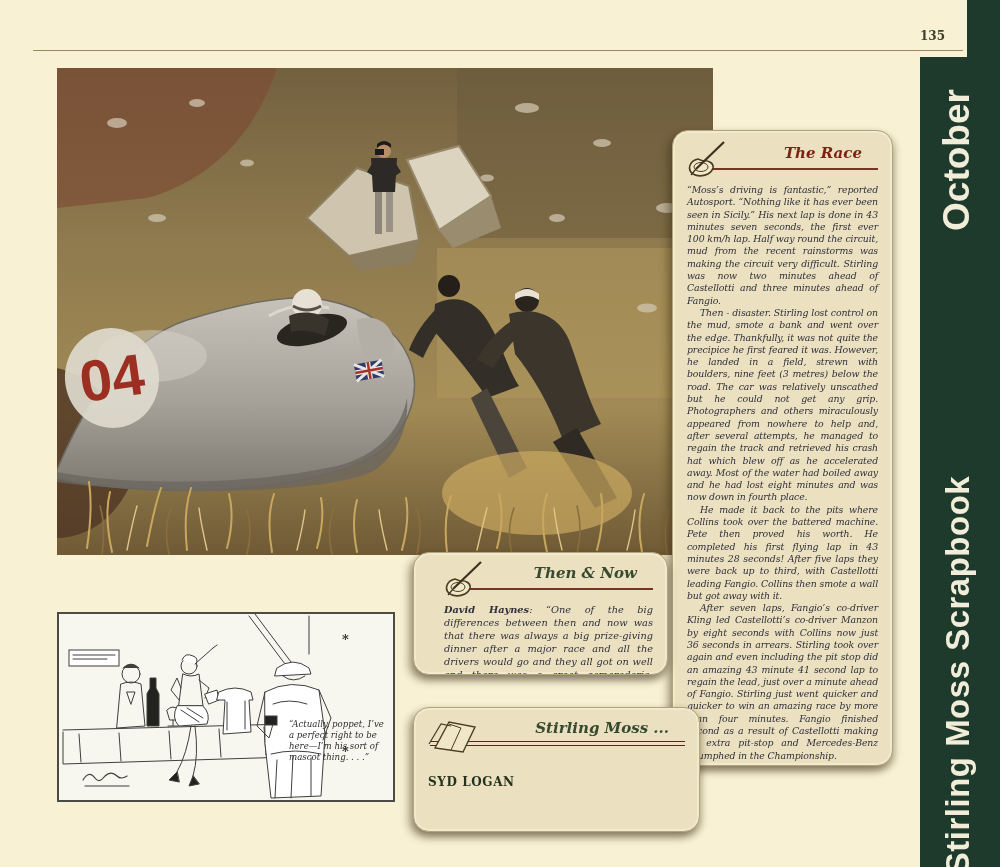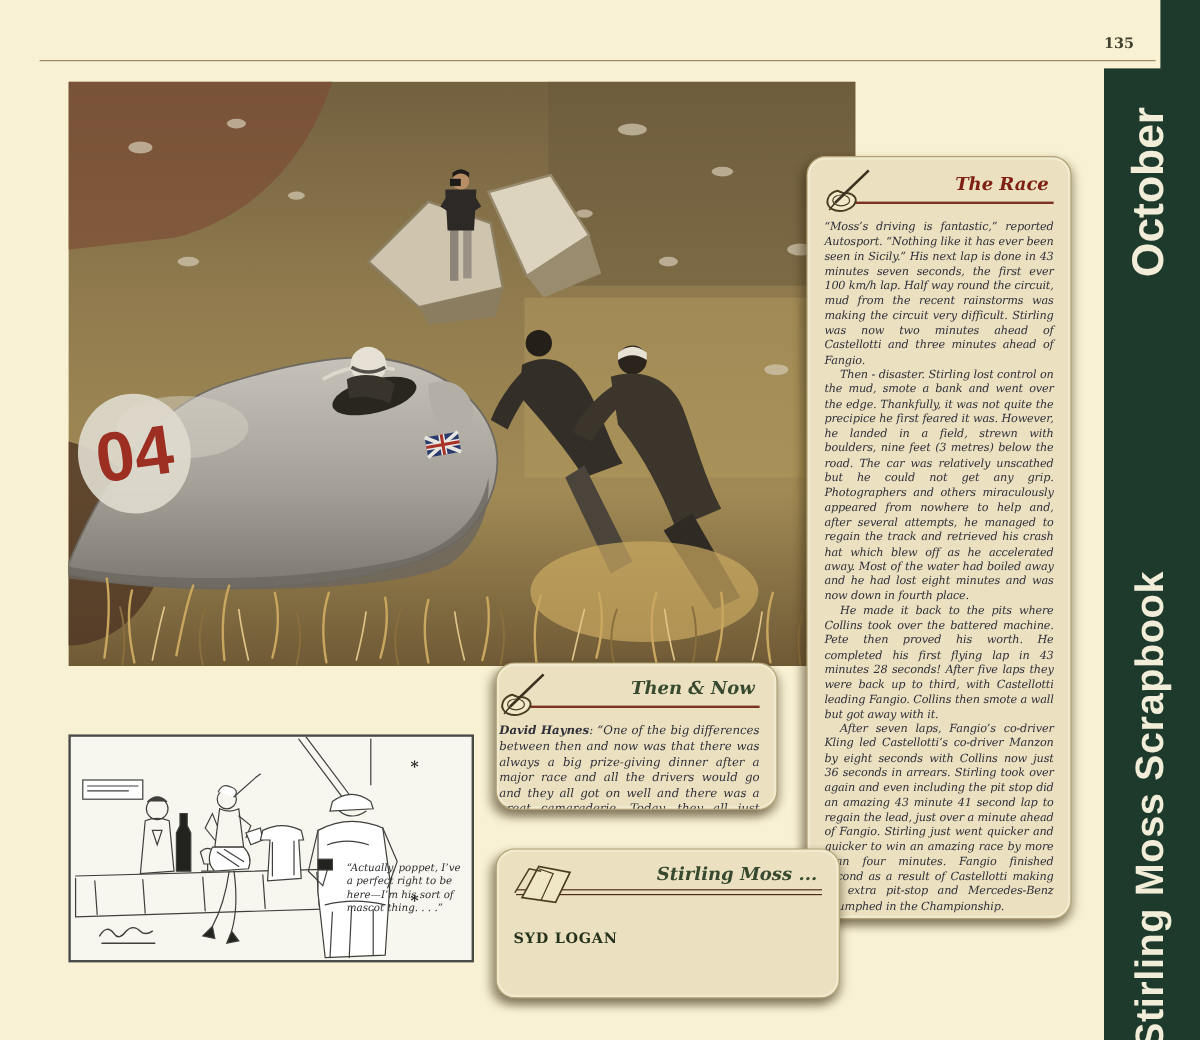--- a/index.html
+++ b/index.html
@@ -16,24 +16,24 @@
          font-family:"Liberation Sans", sans-serif;font-weight:bold;color:#f2edd8;}
   .v-month{left:857px;top:138px;width:200px;height:44px;line-height:44px;font-size:37px;}
   .v-book{left:758px;top:653px;width:400px;height:44px;line-height:44px;font-size:33px;letter-spacing:.5px;}
   
   .photo{left:57px;top:68px;width:656px;height:487px;}
   
   .box{position:absolute;background:#ebe1c0;border:1px solid #b2a478;border-radius:16px;
        box-shadow:-4px 5px 8px rgba(60,45,20,.45),2px 4px 7px rgba(60,45,20,.30),inset 0 0 0 2px rgba(255,252,235,.35);
        box-sizing:border-box;overflow:hidden;}
   .box-race{left:672px;top:130px;width:221px;height:636px;padding:10px 14px 10px 14px;}
-  .box-then{left:413px;top:552px;width:235px;height:123px;padding:8px 14px 8px 2px;}
+  .box-then{left:413px;top:552px;width:255px;height:123px;padding:8px 14px 8px 30px;}
   .box-moss{left:413px;top:707px;width:287px;height:125px;padding:8px 14px 8px 14px;}
   .hdr{position:relative;height:34px;}
-  .hdr .title{position:absolute;right:4px;top:3px;font-style:italic;font-weight:bold;font-size:15px;}
+  .hdr .title{position:absolute;right:16px;top:3px;font-style:italic;font-weight:bold;font-size:15px;}
   .t-red{color:#7e2114;}
   .t-green{color:#37492f;}
   .hdr .rule{position:absolute;left:2px;right:0;top:27px;border-top:2px solid #7a3322;}
   .hdr .rule2{position:absolute;left:2px;right:0;top:25px;height:3px;
               border-top:1px solid #4f2c1c;border-bottom:1px solid #4f2c1c;}
   .hdr .hicon{position:absolute;left:-3px;top:-2px;}
   .race-text{margin-top:9px;font-style:italic;font-size:9.4px;line-height:12.3px;letter-spacing:-0.15px;
              text-align:justify;color:#2f2f3a;}
   .race-text p{margin:0;}
   .race-text p + p{text-indent:13px;}

